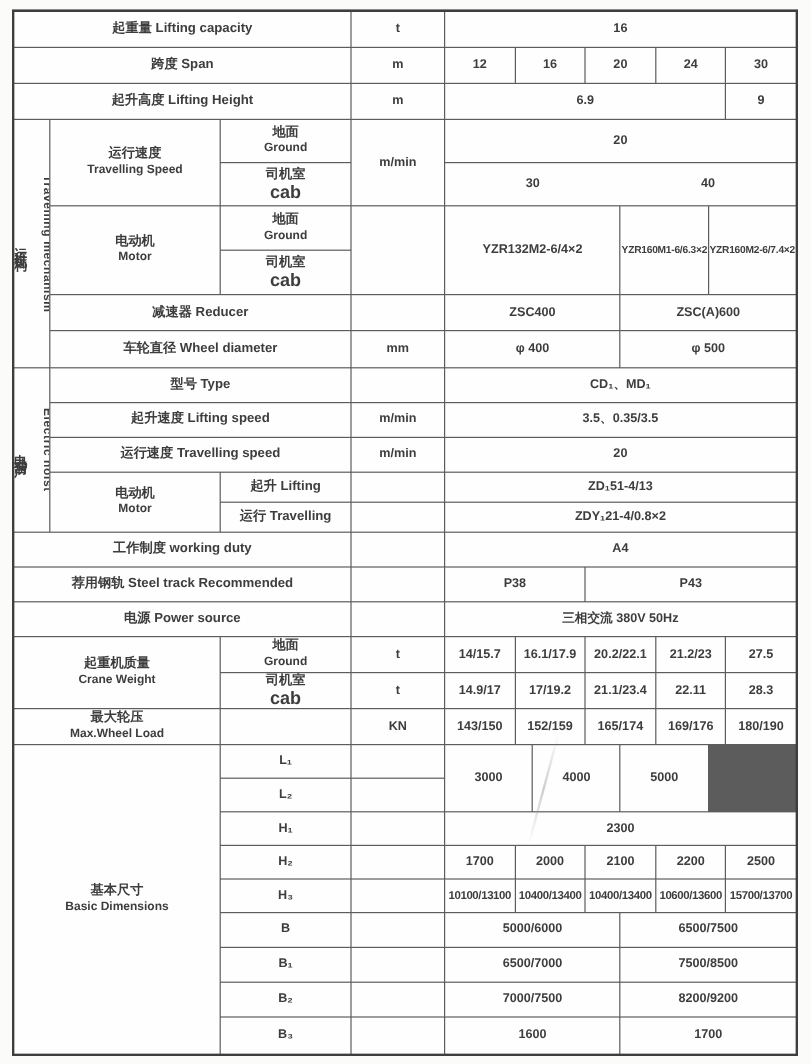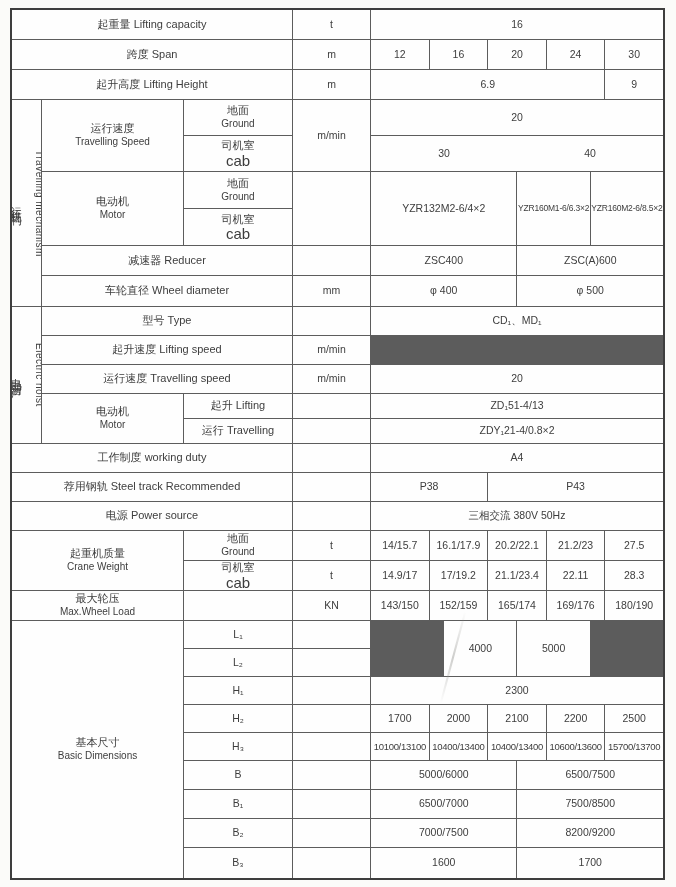--- a/index.html
+++ b/index.html
@@ -3,21 +3,21 @@
 <meta charset="utf-8">
 <style>
   html,body{margin:0;padding:0;}
   body{
     width:676px;height:887px;
     background:#fbfbf9;
     overflow:hidden;
     font-family:"Liberation Sans","DejaVu Sans",sans-serif;
     color:#3d3d3d;
   }
-  .page{position:relative;width:676px;height:887px;}
+  .page{position:relative;width:676px;height:887px;font-weight:bold;}
   .tbl{
     position:absolute;left:10px;top:8px;
     width:651px;height:868px;
     display:grid;
     grid-template-columns:29px 96px 44px 108px 77px repeat(20,1fr);
     grid-template-rows:29px 29px 29px 35px 35px 36px 36px 29px 30px 28px 28px 28px 24px 24px 28px 28px 28px 29px 29px 29px 27px 27px 27px 27px 27px 28px 28px 28px 30px;
     gap:1px;
     background:#5c5c5c;           
     border:2px solid #3e3e3e;
   }
@@ -104,21 +104,21 @@
       <span>电动机</span>
       <span class="en">Motor</span>
     </div>
     <div class="c two" style="grid-area:6/4/7/5">
       <span>地面</span>
       <span class="en">Ground</span>
     </div>
     <div class="c" style="grid-area:6/5/8/6"></div>
     <div class="c val" style="grid-area:6/6/8/16">YZR132M2-6/4×2</div>
     <div class="c tight" style="grid-area:6/16/8/21">YZR160M1-6/6.3×2</div>
-    <div class="c tight" style="grid-area:6/21/8/26">YZR160M2-6/8.5×2</div>
+    <div class="c tight" style="grid-area:6/21/8/26">YZR160M2-6/7.4×2</div>
     <div class="c two" style="grid-area:7/4/8/5">
       <span>司机室</span>
       <span class="cabword">cab</span>
     </div>
 
     <div class="c" style="grid-area:8/2/9/5">减速器  Reducer</div>
     <div class="c" style="grid-area:8/5/9/6"></div>
     <div class="c val" style="grid-area:8/6/9/16">ZSC400</div>
     <div class="c val" style="grid-area:8/16/9/26">ZSC(A)600</div>
 
@@ -131,20 +131,21 @@
       <span class="cn">电动葫芦</span>
       <span class="en">Electric hoist</span>
     </div>
 
     <div class="c" style="grid-area:10/2/11/5">型号  Type</div>
     <div class="c" style="grid-area:10/5/11/6"></div>
     <div class="c" style="grid-area:11/2/12/5">起升速度  Lifting speed</div>
 
     <div class="c val" style="grid-area:10/6/11/26">CD₁、MD₁</div>
     <div class="c val" style="grid-area:11/5/12/6">m/min</div>
+    <div class="c val" style="grid-area:11/6/12/26">3.5、0.35/3.5</div>
 
     <div class="c" style="grid-area:12/2/13/5">运行速度  Travelling speed</div>
     <div class="c val" style="grid-area:12/5/13/6">m/min</div>
     <div class="c val" style="grid-area:12/6/13/26">20</div>
 
     <div class="c two" style="grid-area:13/2/15/4">
       <span>电动机</span>
       <span class="en">Motor</span>
     </div>
     <div class="c" style="grid-area:13/4/14/5">起升  Lifting</div>
@@ -203,20 +204,21 @@
     <div class="c val" style="grid-area:20/14/21/18">165/174</div>
     <div class="c val" style="grid-area:20/18/21/22">169/176</div>
     <div class="c val" style="grid-area:20/22/21/26">180/190</div>
 
     <div class="c val" style="grid-area:21/4/22/5">L₁</div>
     <div class="c two" style="grid-area:21/1/30/4">
       <span>基本尺寸</span>
       <span class="en">Basic Dimensions</span>
     </div>
     <div class="c" style="grid-area:21/5/22/6"></div>
+    <div class="c val" style="grid-area:21/6/23/11">3000</div>
     <div class="c val" style="grid-area:21/11/23/16">4000</div>
     <div class="c val" style="grid-area:21/16/23/21">5000</div>
     <div class="c val" style="grid-area:22/4/23/5">L₂</div>
     <div class="c" style="grid-area:22/5/23/6"></div>
 
     <div class="c val" style="grid-area:23/4/24/5">H₁</div>
     <div class="c" style="grid-area:23/5/24/6"></div>
     <div class="c val" style="grid-area:23/6/24/26">2300</div>
 
     <div class="c val" style="grid-area:24/4/25/5">H₂</div>

